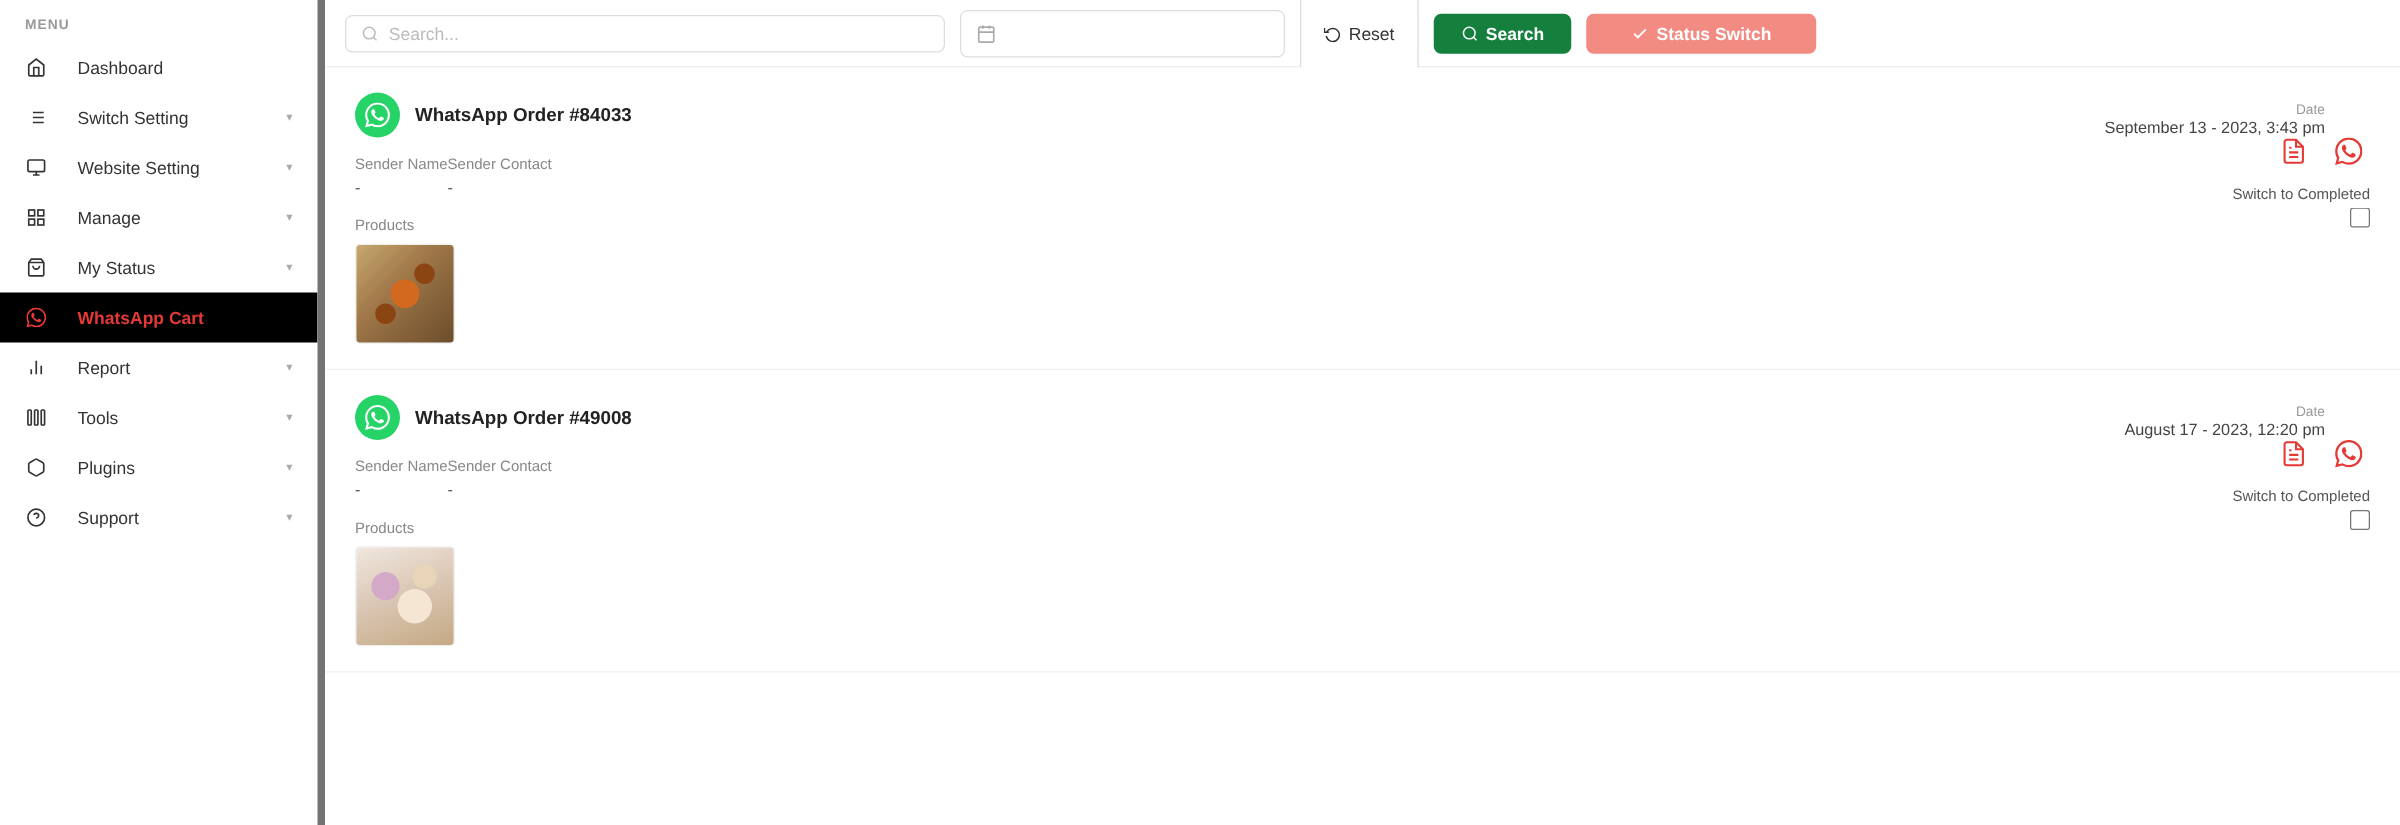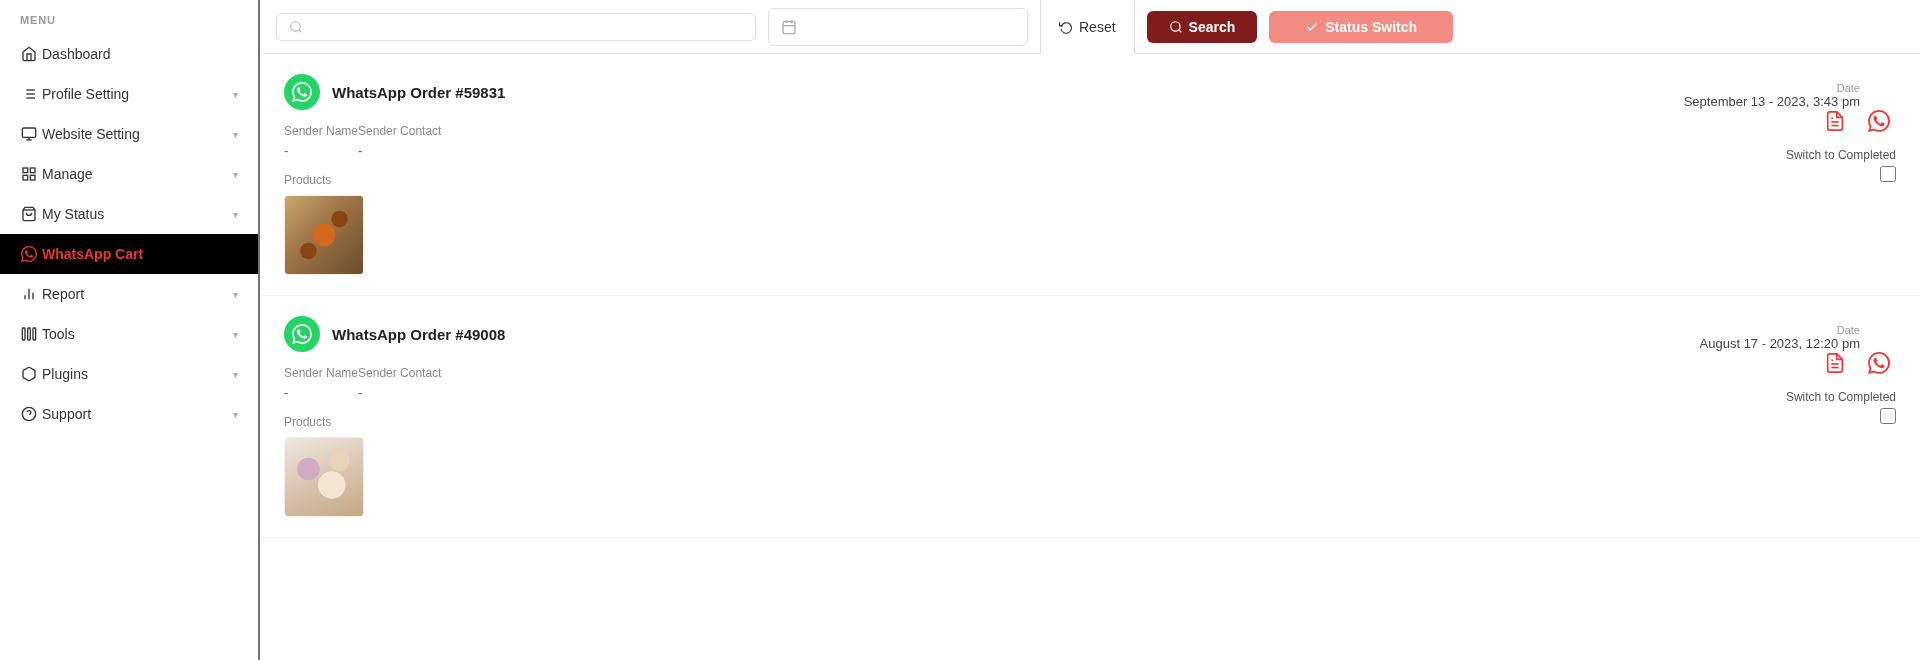--- a/index.html
+++ b/index.html
@@ -2,21 +2,21 @@
 <html><head>
   <meta charset="utf-8">
   <style>
     * { box-sizing: border-box; margin: 0; padding: 0; }
     body { font-family: -apple-system, BlinkMacSystemFont, 'Segoe UI', sans-serif; background: #f5f5f5; display: flex; height: 660px; overflow: hidden; }
 
     
     .sidebar {
       width: 260px;
       background: #fff;
-      border-right: 2px solid #737373;
+      border-right: 6px solid #737373;
       display: flex;
       flex-direction: column;
       flex-shrink: 0;
       height: 660px;
       overflow-y: auto;
     }
     .sidebar-menu-label {
       font-size: 11px;
       color: #999;
       font-weight: 600;
@@ -24,21 +24,21 @@
       padding: 14px 20px 8px;
       text-transform: uppercase;
     }
     .sidebar-item {
       display: flex;
       align-items: center;
       padding: 11px 20px;
       cursor: pointer;
       font-size: 14px;
       color: #333;
-      gap: 4px;
+      gap: 24px;
       border-radius: 0;
       transition: background 0.15s;
     }
     .sidebar-item.active {
       background: #000000;
       color: #e53935;
       font-weight: 600;
     }
     .sidebar-item .item-icon {
       width: 18px;
@@ -120,21 +120,21 @@
       color: #333;
       white-space: nowrap;
     }
     .search-btn {
       display: flex;
       align-items: center;
       gap: 6px;
       padding: 8px 22px;
       border: none;
       border-radius: 6px;
-      background: #7f1d1d;
+      background: #15803d;
       cursor: pointer;
       font-size: 14px;
       color: #fff;
       font-weight: 600;
       white-space: nowrap;
     }
     .status-switch-btn {
       display: flex;
       align-items: center;
       gap: 6px;
@@ -319,21 +319,21 @@
     <span class="item-icon">
       <svg width="16" height="16" viewBox="0 0 24 24" fill="none" stroke="currentColor" stroke-width="2">
           <line x1="8" y1="6" x2="21" y2="6"></line>
           <line x1="8" y1="12" x2="21" y2="12"></line>
           <line x1="8" y1="18" x2="21" y2="18"></line>
           <line x1="3" y1="6" x2="3.01" y2="6"></line>
           <line x1="3" y1="12" x2="3.01" y2="12"></line>
           <line x1="3" y1="18" x2="3.01" y2="18"></line>
         </svg>
     </span>
-    <span class="item-label">Profile Setting</span>
+    <span class="item-label">Switch Setting</span>
     <span class="chevron">▾</span>
   </div>
 
   <div class="sidebar-item">
     <span class="item-icon">
       <svg width="16" height="16" viewBox="0 0 24 24" fill="none" stroke="currentColor" stroke-width="2">
           <rect x="2" y="3" width="20" height="14" rx="2" ry="2"></rect>
           <line x1="8" y1="21" x2="16" y2="21"></line>
           <line x1="12" y1="17" x2="12" y2="21"></line>
         </svg>
@@ -424,20 +424,21 @@
 </nav>
 
 <div class="main">
 
   <div class="topbar">
     <div class="search-box">
       <svg width="14" height="14" viewBox="0 0 24 24" fill="none" stroke="#bbb" stroke-width="2">
           <circle cx="11" cy="11" r="8"></circle>
           <line x1="21" y1="21" x2="16.65" y2="16.65"></line>
         </svg>
+      <input type="text" placeholder="Search..." style="">
     </div>
     <div class="date-picker-box">
       <svg width="16" height="16" viewBox="0 0 24 24" fill="none" stroke="#aaa" stroke-width="2">
           <rect x="3" y="4" width="18" height="18" rx="2" ry="2"></rect>
           <line x1="16" y1="2" x2="16" y2="6"></line>
           <line x1="8" y1="2" x2="8" y2="6"></line>
           <line x1="3" y1="10" x2="21" y2="10"></line>
         </svg>
     </div>
     <button class="reset-btn">
@@ -464,21 +465,21 @@
 
   <div class="content">
 
     <div class="order-card">
       <div class="order-header">
         <div class="wa-icon-circle">
           <svg width="20" height="20" viewBox="0 0 24 24" fill="white">
               <path d="M17.472 14.382c-.297-.149-1.758-.867-2.03-.967-.273-.099-.471-.148-.67.15-.197.297-.767.966-.94 1.164-.173.199-.347.223-.644.075-.297-.15-1.255-.463-2.39-1.475-.883-.788-1.48-1.761-1.653-2.059-.173-.297-.018-.458.13-.606.134-.133.298-.347.446-.52.149-.174.198-.298.298-.497.099-.198.05-.371-.025-.52-.075-.149-.669-1.612-.916-2.207-.242-.579-.487-.5-.669-.51-.173-.008-.371-.01-.57-.01-.198 0-.52.074-.792.372-.272.297-1.04 1.016-1.04 2.479 0 1.462 1.065 2.875 1.213 3.074.149.198 2.096 3.2 5.077 4.487.709.306 1.262.489 1.694.625.712.227 1.36.195 1.871.118.571-.085 1.758-.719 2.006-1.413.248-.694.248-1.289.173-1.413-.074-.124-.272-.198-.57-.347m-5.421 7.403h-.004a9.87 9.87 0 0 1-5.031-1.378l-.361-.214-3.741.982.998-3.648-.235-.374a9.86 9.86 0 0 1-1.51-5.26c.001-5.45 4.436-9.884 9.888-9.884 2.64 0 5.122 1.03 6.988 2.898a9.825 9.825 0 0 1 2.893 6.994c-.003 5.45-4.437 9.884-9.885 9.884m8.413-18.297A11.815 11.815 0 0 0 12.05 0C5.495 0 .16 5.335.157 11.892c0 2.096.547 4.142 1.588 5.945L.057 24l6.305-1.654a11.882 11.882 0 0 0 5.683 1.448h.005c6.554 0 11.89-5.335 11.893-11.893a11.821 11.821 0 0 0-3.48-8.413z"></path>
             </svg>
         </div>
-        <span class="order-number">WhatsApp Order #59831</span>
+        <span class="order-number">WhatsApp Order #84033</span>
       </div>
       <div class="order-date-section">
         <div class="date-label">Date</div>
         <div class="date-value">September 13 - 2023, 3:43 pm</div>
       </div>
       <div class="order-meta">
         <div class="meta-group">
           <label>Sender Name</label>
           <span>-</span>
         </div>

